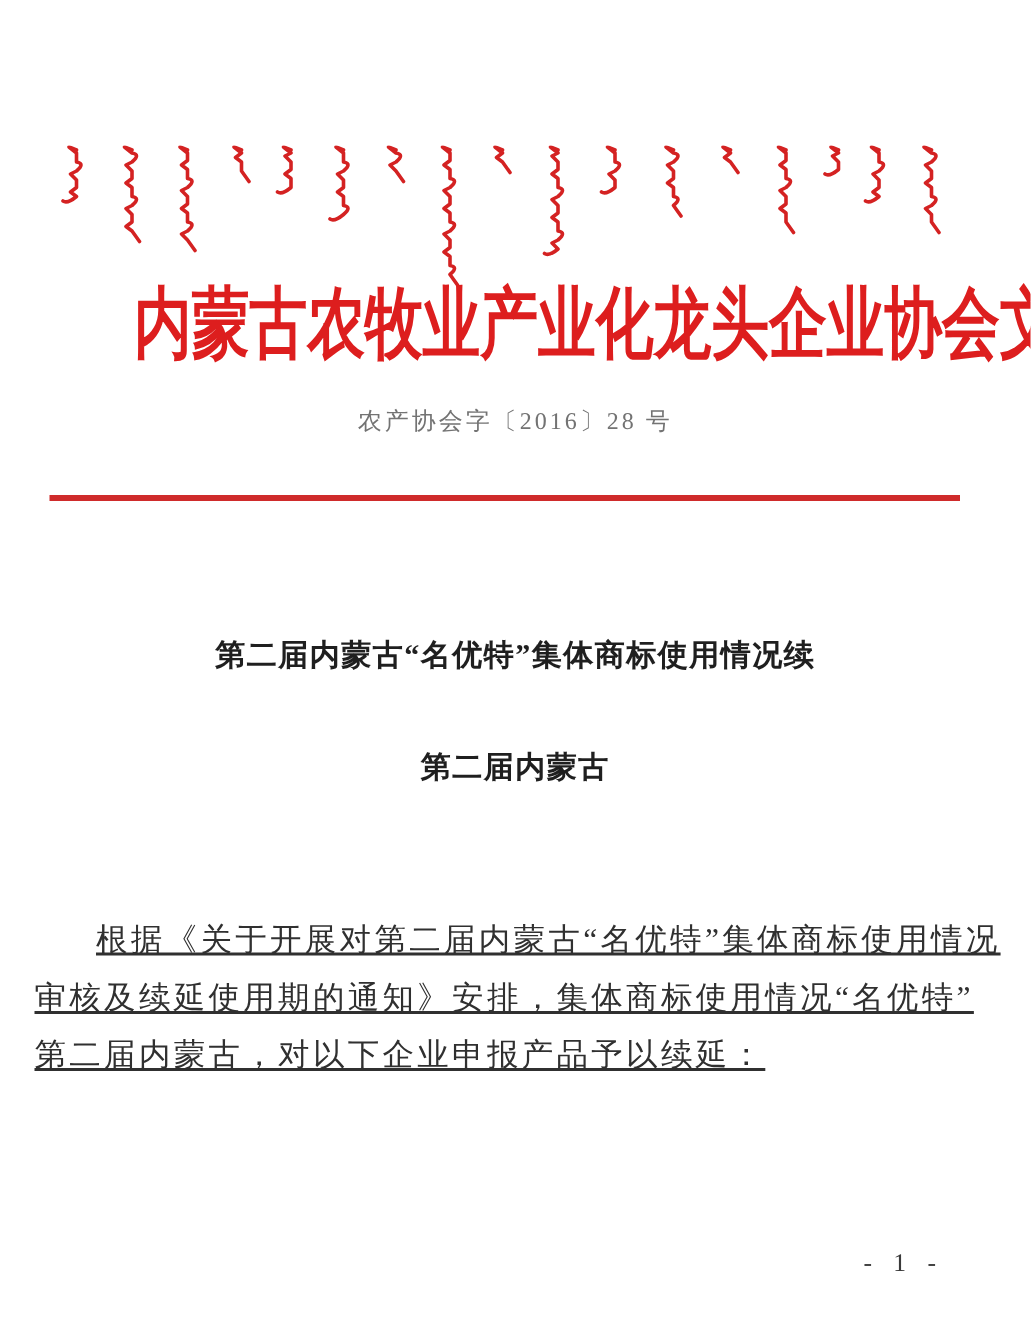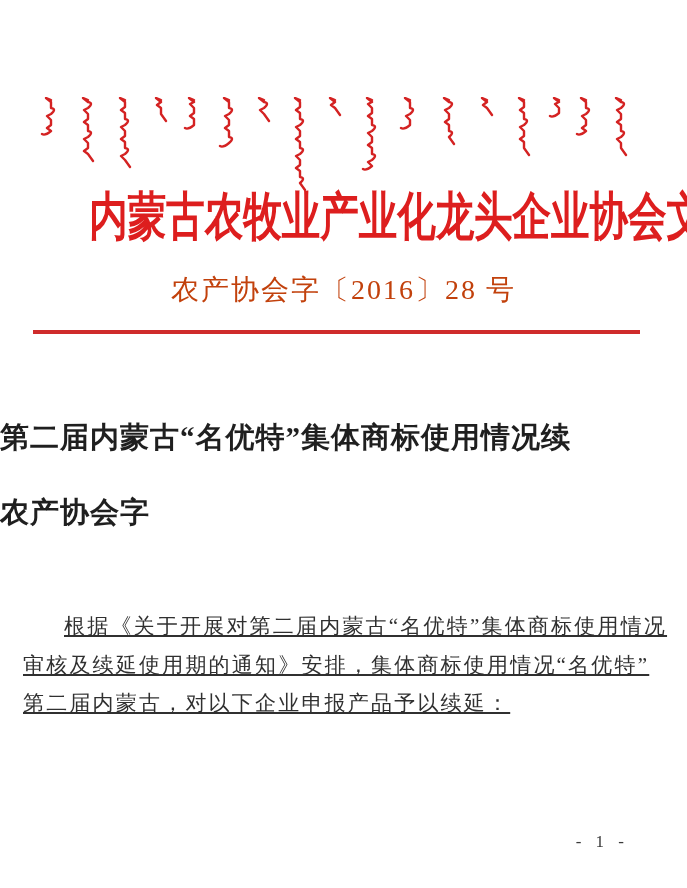--- a/index.html
+++ b/index.html
@@ -25,30 +25,30 @@
   .org-title{
     position:absolute;top:188px;left:0;right:0;
     text-align:center;white-space:nowrap;
     font-size:52px;font-weight:bold;color:var(--header-red);
     transform:scaleX(0.74);transform-origin:50% 50%;
     letter-spacing:0px;line-height:58px;
   }
   .doc-number{
     position:absolute;top:271px;left:0;right:0;
     text-align:center;
-    font-size:28px;color:#c2410c;letter-spacing:2px;
+    font-size:16px;color:#737373;letter-spacing:2px;
   }
   .red-rule{
     position:absolute;top:330px;left:33px;width:607px;height:4px;
     background:var(--rule-red);
   }
   .doc-title{
     position:absolute;top:420px;left:0;right:0;
-    text-align:left;color:var(--text-dark);
-    font-size:29px;font-weight:bold;letter-spacing:1px;
+    text-align:center;color:var(--text-dark);
+    font-size:20px;font-weight:bold;letter-spacing:1px;
   }
   .doc-title .t-line{display:block;line-height:34px;}
   .doc-title .t-line2{margin-top:41px;}
   .paragraph{
     position:absolute;top:610px;left:23px;width:642px;
     font-size:21px;color:#303030;letter-spacing:2.2px;text-decoration:underline;
   }
   .p-line{display:block;height:38.5px;line-height:32px;white-space:nowrap;}
   .p-line.indent{padding-left:41px;}
   .page-number{
@@ -82,21 +82,21 @@
     </svg>
 
   <div class="org-title">内蒙古农牧业产业化龙头企业协会文件</div>
 
   <div class="doc-number">农产协会字〔2016〕28 号</div>
 
   <div class="red-rule"></div>
 
   <h1 class="doc-title">
     <span class="t-line t-line1">第二届内蒙古“名优特”集体商标使用情况续</span>
-    <span class="t-line t-line2">农产协会字</span>
+    <span class="t-line t-line2">第二届内蒙古</span>
   </h1>
 
   <div class="paragraph">
     <span class="p-line indent">根据《关于开展对第二届内蒙古“名优特”集体商标使用情况</span>
     <span class="p-line">审核及续延使用期的通知》安排，集体商标使用情况“名优特”</span>
     <span class="p-line">第二届内蒙古，对以下企业申报产品予以续延：</span>
   </div>
 
   <div class="page-number">- 1 -</div>
 

